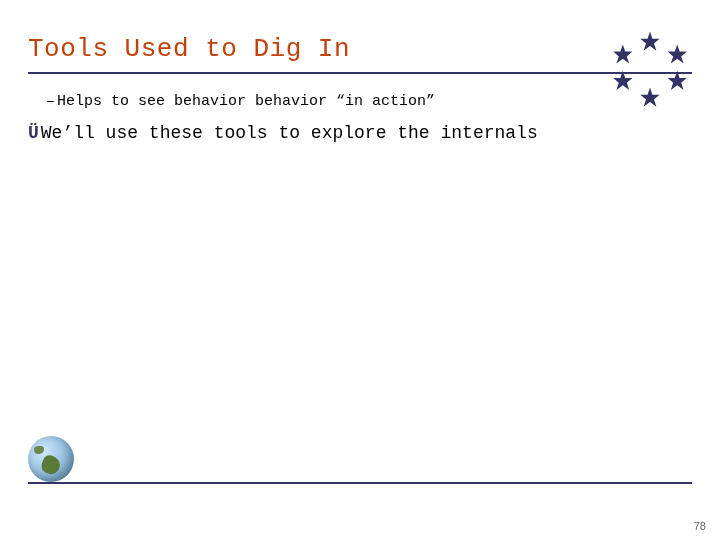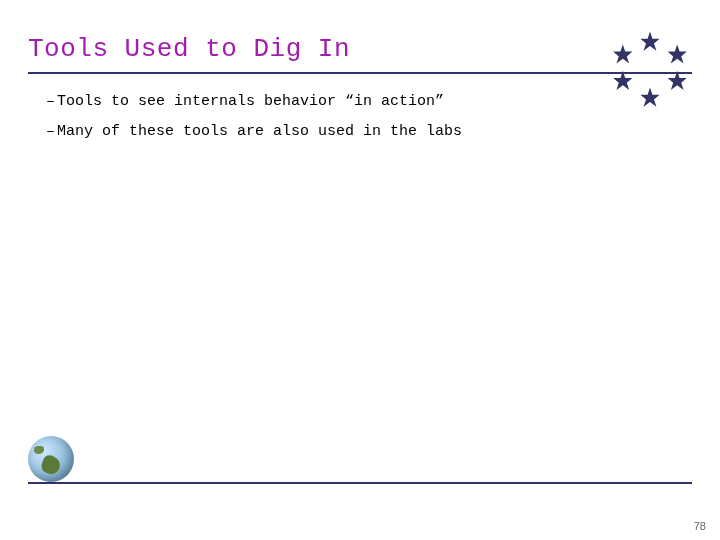--- a/index.html
+++ b/index.html
@@ -5,21 +5,21 @@
   html,body{margin:0;padding:0}
   body{
     width:720px;height:540px;
     font-family:"MS Mincho","SimSun","Courier New",monospace;
     color:#000;background:#fff;position:relative;
     box-sizing:border-box;
   }
   .slide{position:relative;width:100%;height:100%}
   .title-area{padding:34px 28px 0 28px}
   .title{
-    font-size:26px;color:#a21caf;
+    font-size:26px;color:#c2410c;
     padding-bottom:6px;letter-spacing:0.5px;
   }
   .hr-top{border:none;border-top:2px solid #333366;margin:2px 0 0 0}
   .hr-bot{
     border:none;border-top:2px solid #333366;
     position:absolute;left:28px;right:28px;bottom:48px;
   }
   .content{padding:14px 28px 0 28px}
   .b1{margin:6px 0 4px 0;font-size:18px;line-height:1.3}
   .b1 .arrow{color:#333366;font-weight:bold;margin-right:2px}
@@ -68,24 +68,24 @@
     </svg>
   </div>
 
   <div class="title-area">
     <div class="title">Tools Used to Dig In</div>
     <hr class="hr-top">
   </div>
 
   <div class="content">
     <div class="b2">
-      <span class="dash">–</span><span>Tools to see internals behavior “in action”</span>
+      <span class="dash">–</span><span>Helps to see behavior behavior “in action”</span>
     </div>
-    <div class="b2">
-      <span class="dash">–</span><span>Many of these tools are also used in the labs</span>
+    <div class="b1">
+      <span class="arrow">Ü</span><span>We’ll use these tools to explore the internals</span>
     </div>
   </div>
 
   <div class="globe">
     <div class="land1"></div>
     <div class="land2"></div>
   </div>
 
   <hr class="hr-bot">
 

